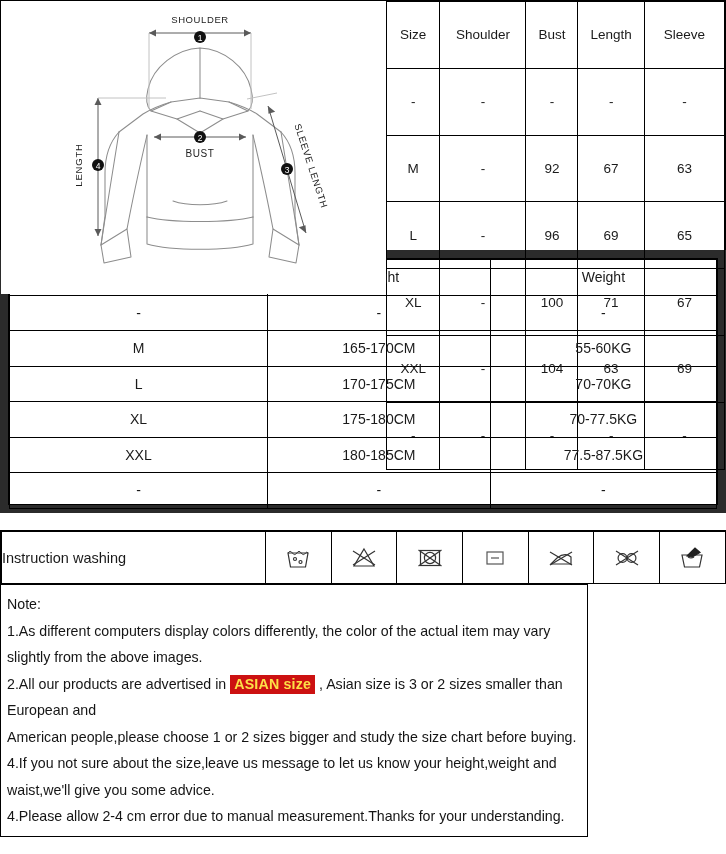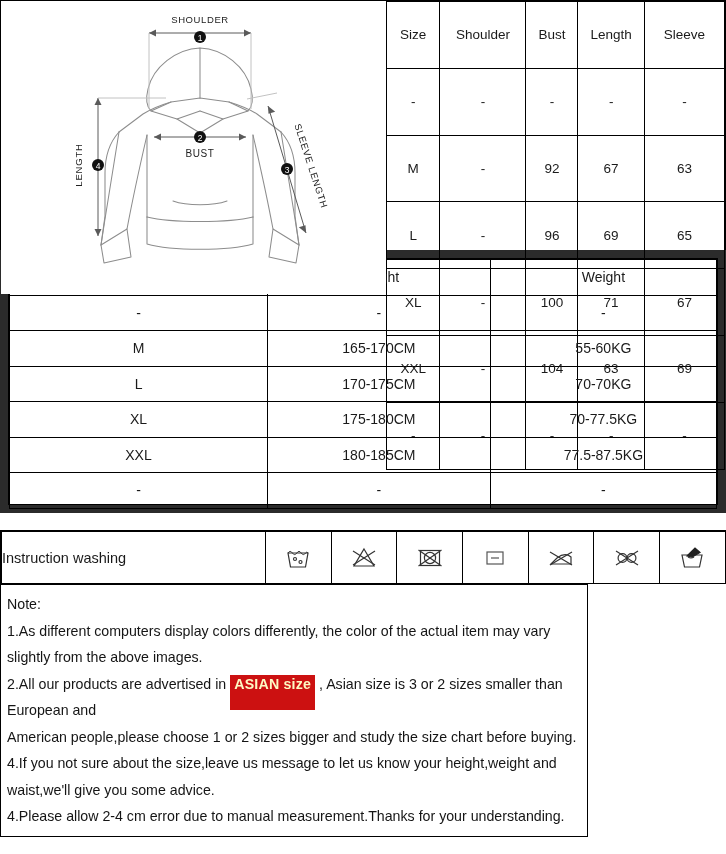--- a/index.html
+++ b/index.html
@@ -54,21 +54,21 @@
   .sec-wash{width:726px;box-sizing:border-box;border:1px solid #000;border-bottom:none;margin-top:17px;}
   .wash-table{width:100%;border-collapse:collapse;table-layout:fixed;}
   .wash-table td{border:1px solid #000;height:51px;padding:0;text-align:left;vertical-align:middle;}
   .wash-label{font-size:14.5px;color:#1a1a1a;}
   .wash-icon{width:66px;}
   .wash-icon svg{display:block;margin:0 auto;}
 
   
   .sec-note{width:588px;box-sizing:border-box;border:1px solid #000;padding:6px 6px 6px 6px;}
   .note-line{font-size:14.2px;line-height:26.5px;color:#151515;white-space:normal;}
-  .hl{background:#cc1111;color:#fef9c3;font-weight:700;padding:1px 4px 18px 4px;letter-spacing:.2px;}
+  .hl{background:#cc1111;color:#fde047;font-weight:700;padding:1px 4px 2px 4px;letter-spacing:.2px;}
 </style>
 </head>
 <body>
 
 <div class="page">
 
   <div class="sec-top">
 
     <div class="diagram-wrap">
       <svg width="385" height="293" viewBox="0 0 385 293">

